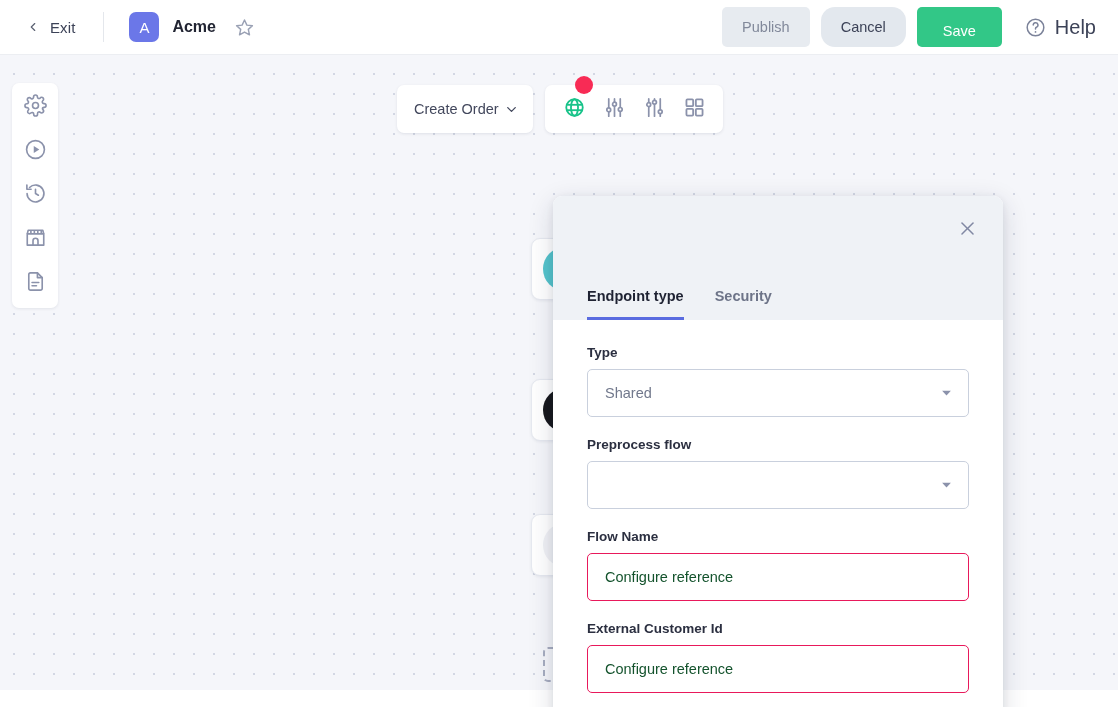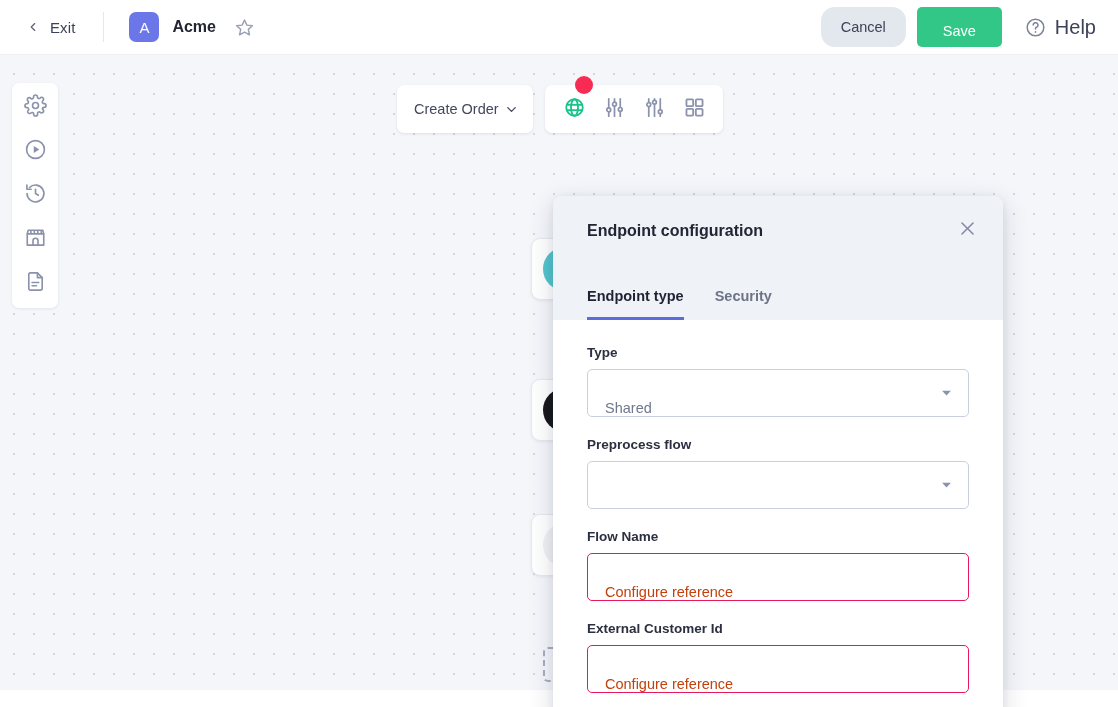--- a/index.html
+++ b/index.html
@@ -128,29 +128,29 @@
     font-size:14.5px; font-weight:700; color:#6d7488; padding-bottom:13px;
     cursor:pointer; border-bottom:3px solid transparent;
   }
   .tab.active { color:#1f2333; border-bottom-color:#5a6ce0; }
 
   .modal-body { padding:25px 34px 12px 34px; }
   .field { margin-bottom:20px; }
   .field-label { font-size:13.5px; font-weight:700; color:#2b2f40; margin-bottom:9px; }
   .control {
     position:relative; height:48px; border:1px solid #c9d0dd; border-radius:5px;
-    background:#fff; display:flex; align-items:flex-end; padding:0 34px 0 17px;
+    background:#fff; display:flex; align-items:center; padding:0 34px 0 17px;
     font-size:14.5px; color:#71788c; cursor:pointer;
   }
   .control.invalid { border-color:#e8195b; }
   .control .dd-caret {
     position:absolute; right:14px; top:50%; transform:translateY(-50%);
     width:15px; height:15px; color:#8b92ab;
   }
-  .control .ph { color:#c2410c; }
+  .control .ph { color:#14532d; }
 </style>
 </head>
 <body>
 
 <div class="app">
 
   <div class="topbar">
     <div class="exit-group">
       <span class="chev-left">
         <svg viewBox="0 0 24 24" fill="none" stroke="currentColor" stroke-width="2" stroke-linecap="round" stroke-linejoin="round">
@@ -166,20 +166,21 @@
       <div class="avatar">A</div>
       <div class="brand-name">Acme</div>
       <span class="star-icon">
         <svg viewBox="0 0 24 24" fill="none" stroke="currentColor" stroke-width="1.8" stroke-linecap="round" stroke-linejoin="round">
           <polygon points="12 2.5 15 9 22 9.8 16.8 14.4 18.3 21.2 12 17.7 5.7 21.2 7.2 14.4 2 9.8 9 9"></polygon>
         </svg>
       </span>
     </div>
 
     <div class="top-actions">
+      <button class="btn btn-publish">Publish</button>
       <button class="btn btn-cancel">Cancel</button>
       <button class="btn btn-save">Save</button>
       <div class="help-group">
         <span class="help-icon">
           <svg viewBox="0 0 24 24" fill="none" stroke="currentColor" stroke-width="1.7">
             <circle cx="12" cy="12" r="9.5"></circle>
             <path d="M9.4 9.2a2.7 2.7 0 1 1 3.6 2.5c-.7.3-1 .9-1 1.6v.4" stroke-linecap="round"></path>
             <circle cx="12" cy="17" r="1" fill="currentColor" stroke="none"></circle>
           </svg>
         </span>
@@ -321,21 +322,20 @@
               <rect x="3.6" y="13.4" width="7" height="7" rx="1"></rect>
               <rect x="13.4" y="13.4" width="7" height="7" rx="1"></rect>
             </svg>
           </span>
         </div>
       </div>
     </div>
 
     <div class="modal">
       <div class="modal-head">
-        <div class="modal-title">Endpoint configuration</div>
         <div class="close-btn">
           <span>
             <svg viewBox="0 0 24 24" fill="none" stroke="currentColor" stroke-width="1.9" stroke-linecap="round">
                 <line x1="5" y1="5" x2="19" y2="19"></line>
                 <line x1="19" y1="5" x2="5" y2="19"></line>
               </svg>
           </span>
         </div>
         <div class="tabs">
           <div class="tab active">Endpoint type</div>

